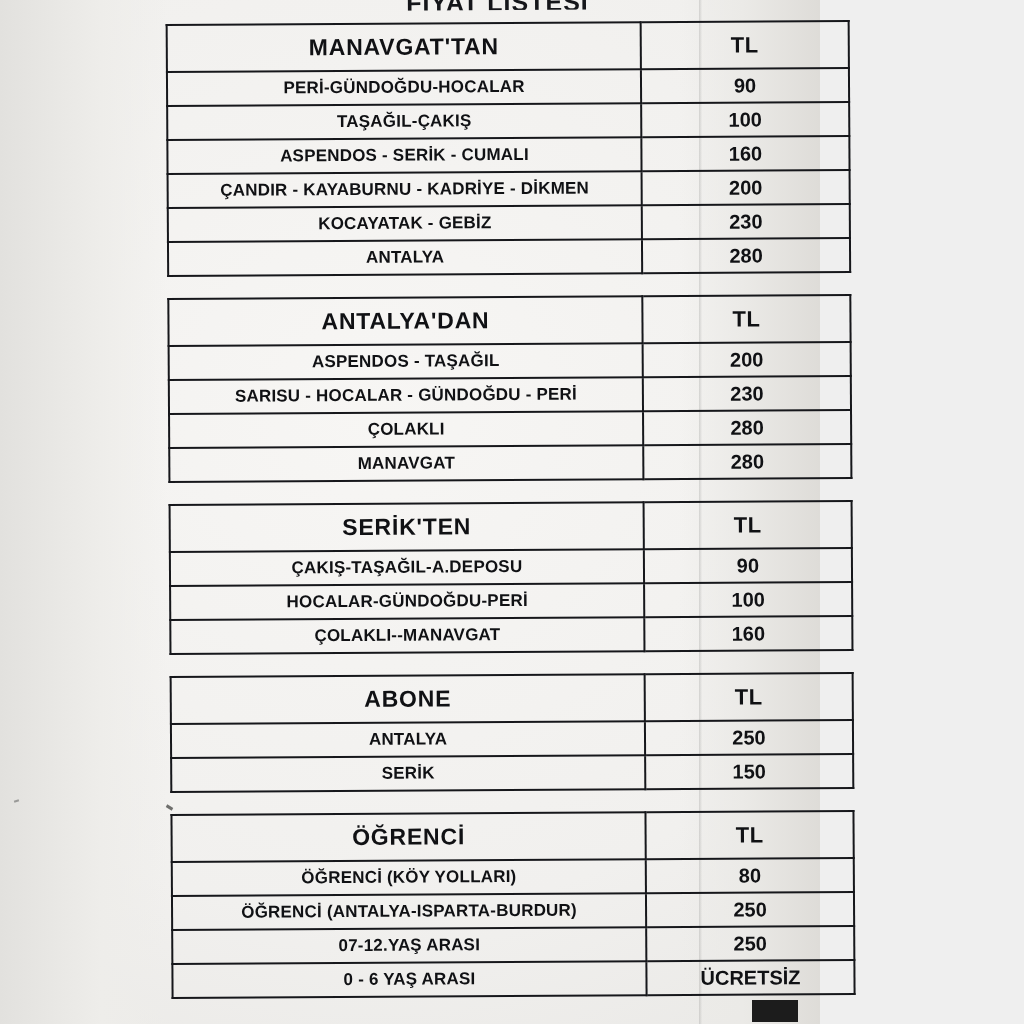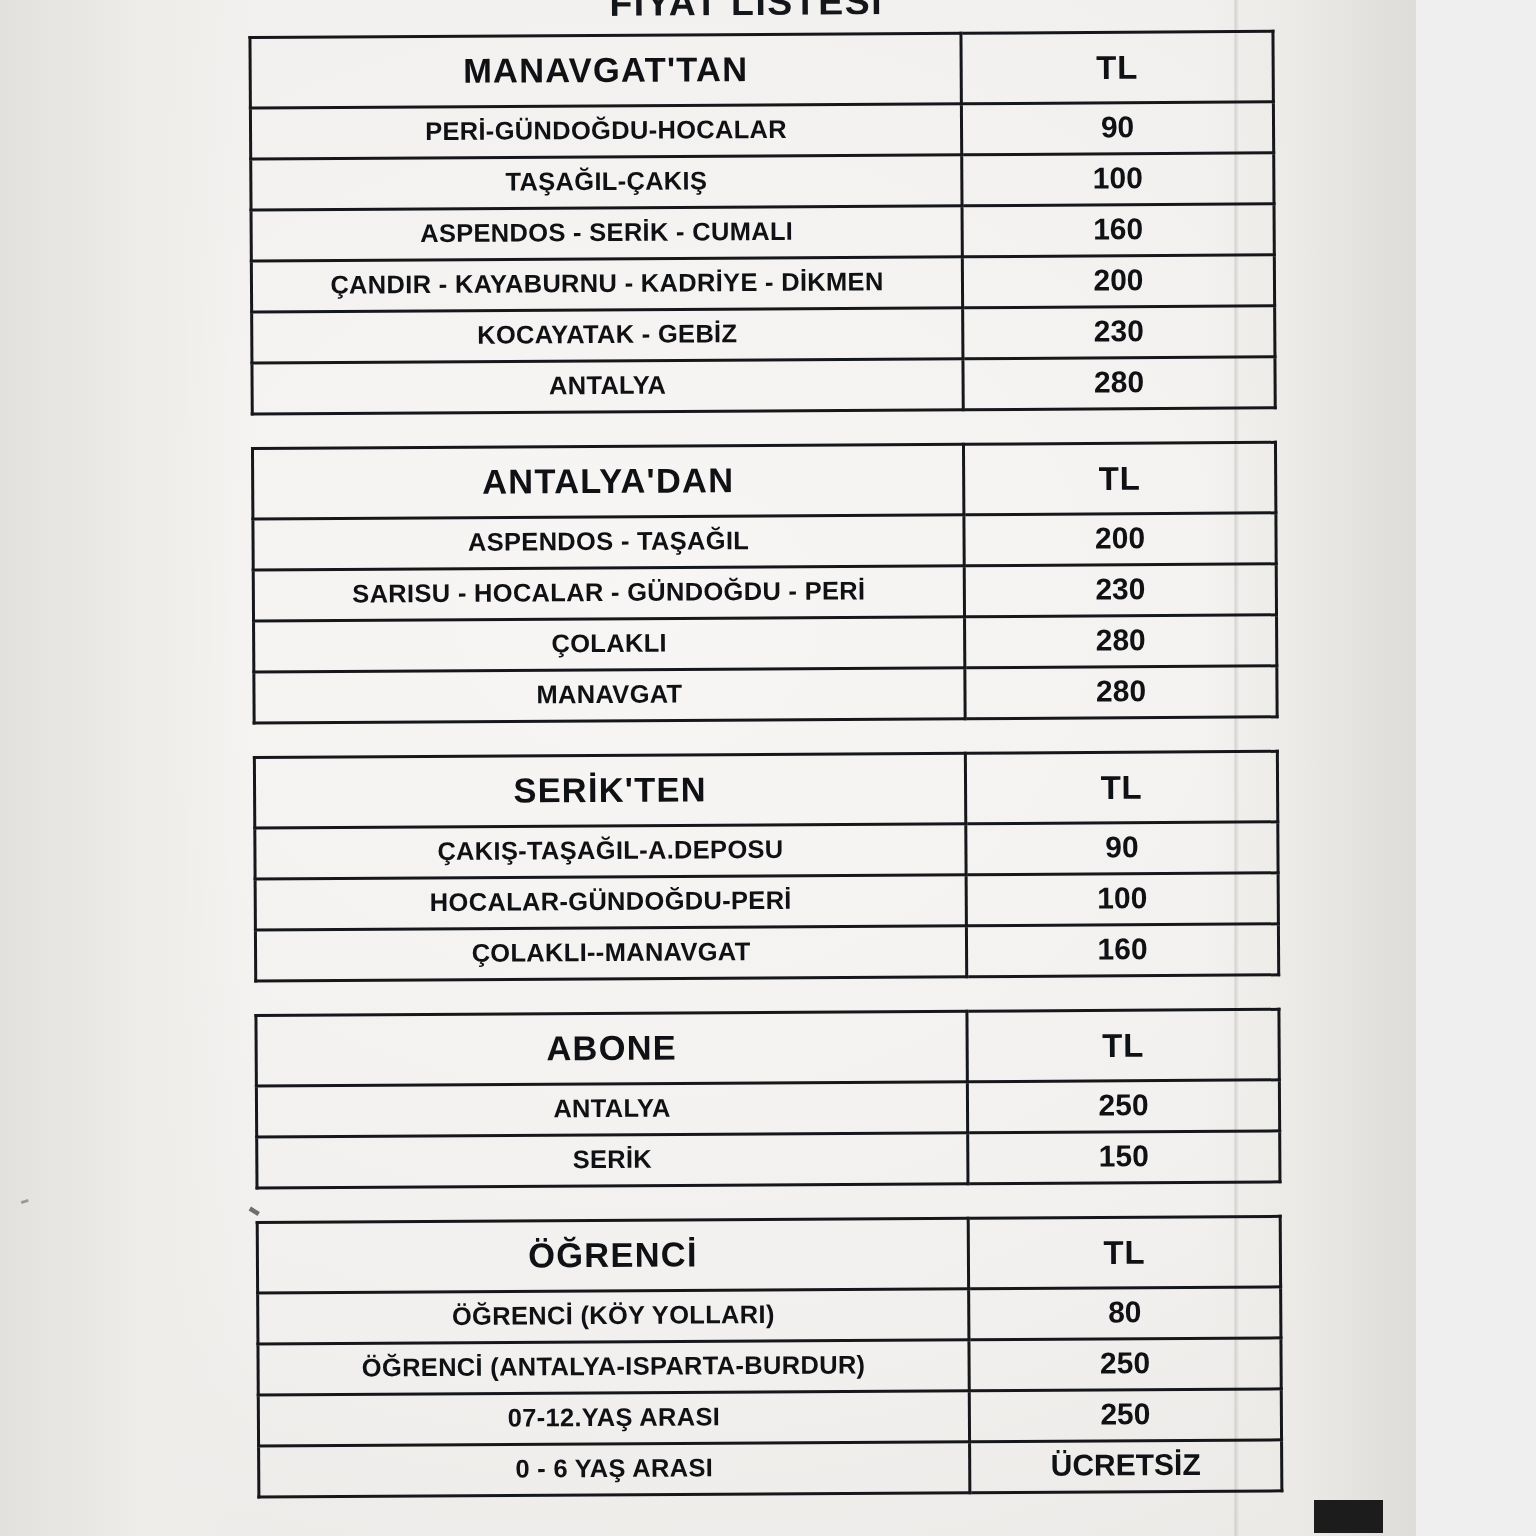--- a/index.html
+++ b/index.html
@@ -9,21 +9,21 @@
     height: 1024px;
     overflow: hidden;
   }
   body {
     background: #efefef;
     font-family: "Liberation Sans", sans-serif;
   }
   
   .photo {
     position: relative;
-    width: 944px;
+    width: 820px;
     height: 1024px;
     background:
       radial-gradient(ellipse 120% 90% at 45% 40%, #f7f6f4 0%, #f1f0ee 55%, #e4e3e0 100%);
   }
   .paper-shade-left {
     position: absolute;
     left: 0; top: 0;
     width: 168px; height: 1024px;
     background: linear-gradient(to right, #e2e1de 0%, #eeedea 60%, rgba(238,237,234,0) 100%);
     pointer-events: none;

